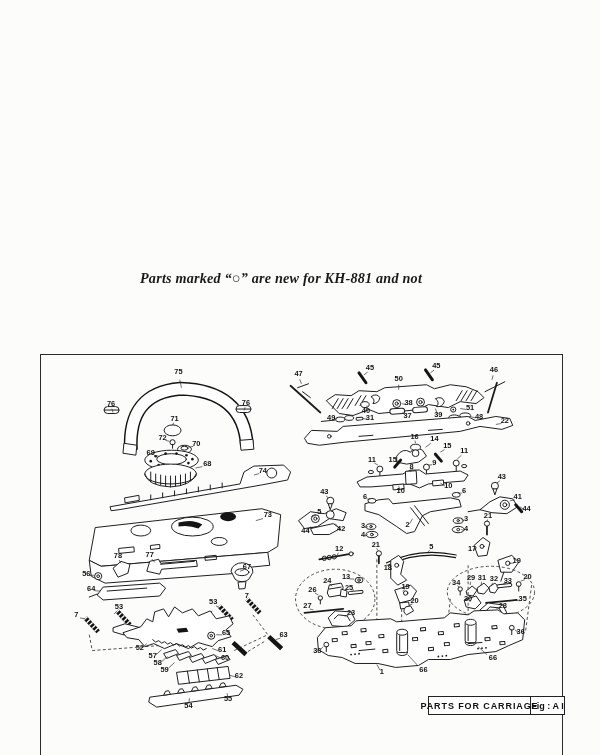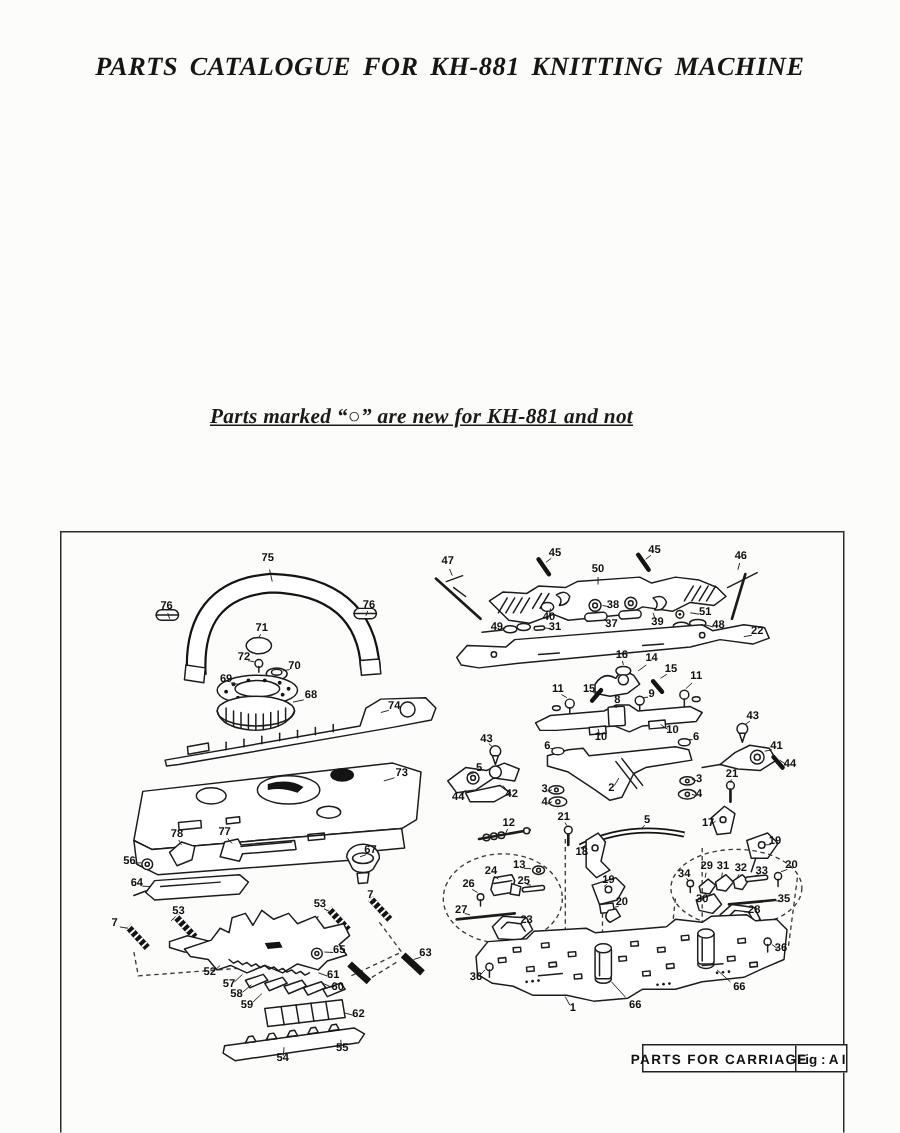--- a/index.html
+++ b/index.html
@@ -2,21 +2,21 @@
 <html><head>
 <meta charset="utf-8">
 <style>
   html,body{margin:0;padding:0;}
   body{background:#e8e8e6;font-family:"Liberation Serif",serif;}
   .page{position:relative;width:600px;height:755px;background:#fcfcfa;margin:0 auto;overflow:hidden;}
   .title{position:absolute;left:0;top:34px;width:100%;text-align:center;
          font:bold italic 17.5px "Liberation Serif",serif;color:#161616;
          letter-spacing:.4px;word-spacing:3px;}
   .note{position:absolute;left:140px;top:270px;font:bold italic 14.2px "Liberation Serif",serif;
-        color:#1a1a1a;line-height:17.5px;letter-spacing:.2px;text-decoration:underline;}
+        color:#1a1a1a;line-height:17.5px;letter-spacing:.2px;}
   .note span{display:block;}
   .diagram{position:absolute;left:40px;top:354px;width:523px;height:474px;
            border:1.6px solid #2b2b2b;box-sizing:border-box;background:#fcfcfa;}
   .diagram svg{position:absolute;left:0;top:0;}
   .figbox{position:absolute;left:387px;top:341px;height:17px;display:flex;
           border:1.5px solid #222;background:#fff;}
   .figbox .cap{width:101px;display:flex;align-items:center;justify-content:center;
           border-right:1.5px solid #222;font:bold 9px "Liberation Sans",sans-serif;
           letter-spacing:.9px;color:#111;white-space:nowrap;}
   .figbox .fno{width:33px;display:flex;align-items:center;justify-content:center;
@@ -31,21 +31,20 @@
   .bar3{stroke:#141414;stroke-width:3;stroke-linecap:round;fill:none;}
   .dashg{fill:none;stroke:#3a3a3a;stroke-width:.9;stroke-dasharray:3,2.4;}
   #part-labels text{font:bold 7.5px "Liberation Sans",sans-serif;fill:#111;text-anchor:middle;}
   #part-labels line{stroke:#222;stroke-width:.65;}
 </style>
 </head>
 <body>
 
 <div class="page">
 
-  <div class="title">PARTS CATALOGUE FOR KH-881 KNITTING MACHINE</div>
 
   <div class="note">
     <span>Parts marked “○” are new for KH-881 and not</span>
   </div>
 
   <div class="diagram">
     <svg width="520" height="364" viewBox="40 354 523 367" xmlns="http://www.w3.org/2000/svg">
 
       <g>
         <path class="bar" style="stroke-width:14" d="M130,450 C128,413 143,391 180,388 C220,389 245,407 247,446" fill="none"></path>

